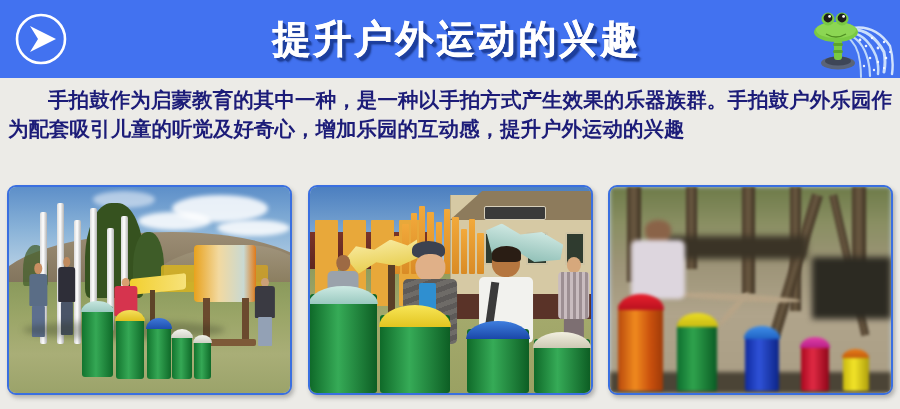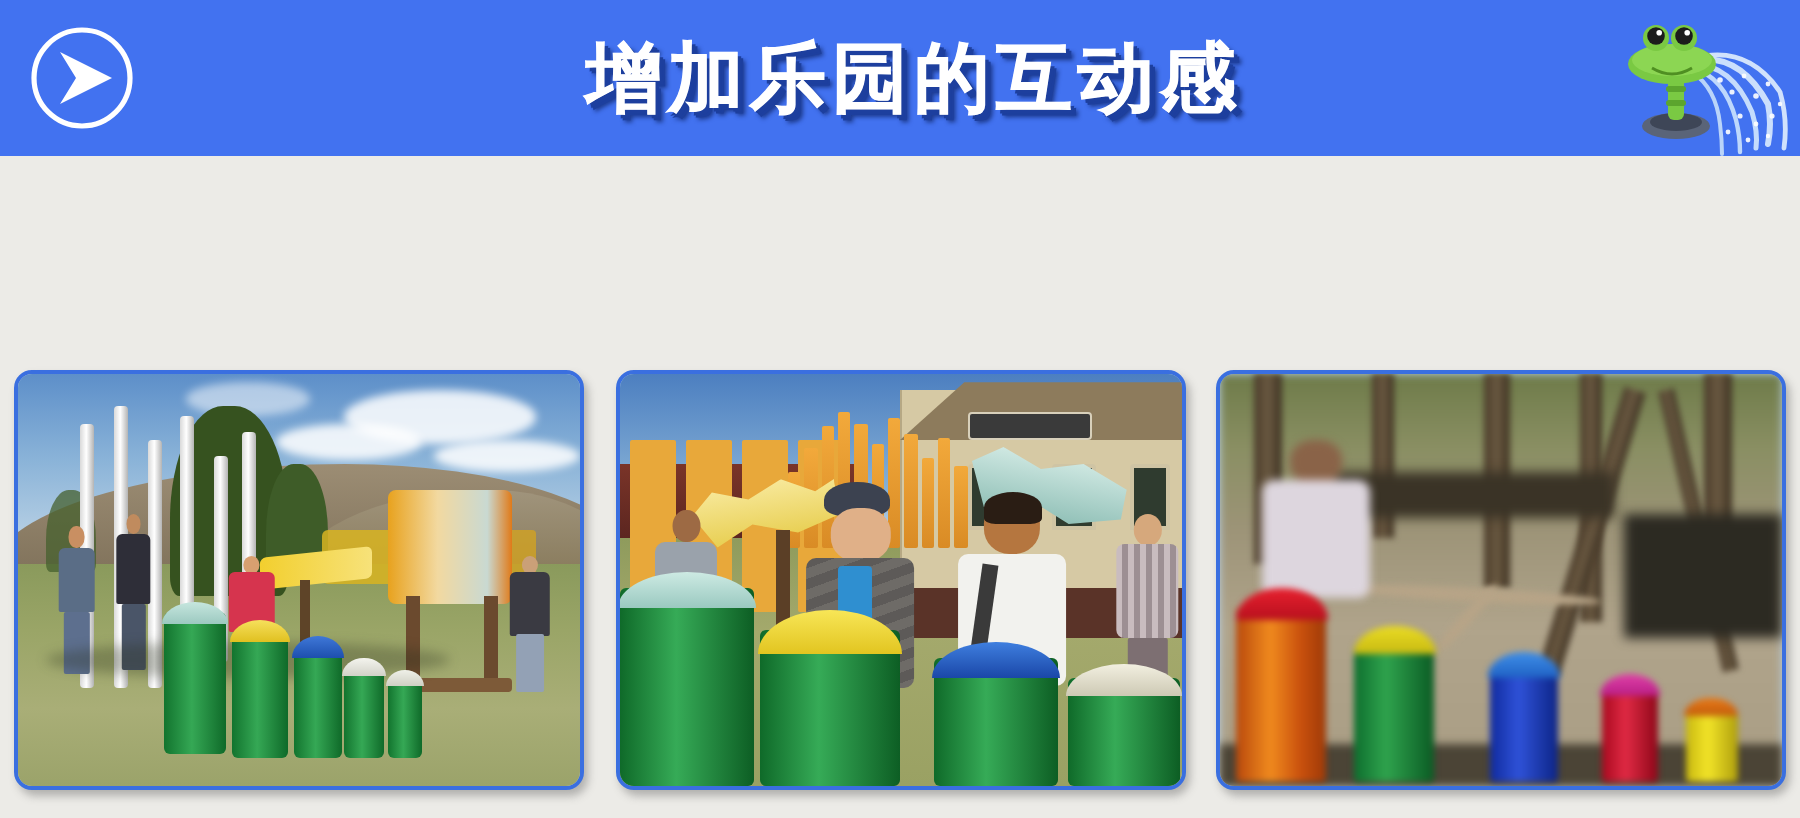--- a/index.html
+++ b/index.html
@@ -260,21 +260,21 @@
   <div class="header">
 
     <div class="header-arrow">
       <svg width="54" height="54" viewBox="0 0 54 54">
         <circle cx="27" cy="27" r="24" fill="none" stroke="#ffffff" stroke-width="2.6"></circle>
         <path d="M16 14 L42 27 L16 40 L24 27 Z" fill="#ffffff"></path>
       </svg>
     </div>
 
     <div class="header-title">
-      <span>增加乐园的互动感</span>
+      <span>提升户外运动的兴趣</span>
     </div>
 
     <div class="header-frog">
       <svg width="96" height="78" viewBox="0 0 96 78">
 
         <g opacity="0.85">
           <path d="M46 30 Q70 26 84 52 Q86 62 84 72" fill="none" stroke="#e4f2ff" stroke-width="3" stroke-linecap="round"></path>
           <path d="M46 32 Q66 32 76 56 Q79 66 78 74" fill="none" stroke="#dcefff" stroke-width="2.5" stroke-linecap="round"></path>
           <path d="M46 34 Q62 38 68 60 Q70 68 70 76" fill="none" stroke="#d4eaff" stroke-width="2.2" stroke-linecap="round"></path>
           <path d="M46 36 Q58 44 60 62 Q61 70 61 77" fill="none" stroke="#cfe6fb" stroke-width="2" stroke-linecap="round"></path>
@@ -309,20 +309,23 @@
         <circle cx="42" cy="19" r="6.5" fill="#7ac943"></circle>
         <circle cx="28" cy="18" r="4.4" fill="#1c1c1c"></circle>
         <circle cx="42" cy="18" r="4.4" fill="#1c1c1c"></circle>
         <circle cx="29.6" cy="16.4" r="1.4" fill="#ffffff"></circle>
         <circle cx="43.6" cy="16.4" r="1.4" fill="#ffffff"></circle>
         <path d="M26 34 Q36 40 46 34" fill="none" stroke="#4f8f22" stroke-width="1.4"></path>
       </svg>
     </div>
   </div>
 
+  <div class="desc">
+    <p>手拍鼓作为启蒙教育的其中一种，是一种以手拍方式产生效果的乐器族群。手拍鼓户外乐园作为配套吸引儿童的听觉及好奇心，增加乐园的互动感，提升户外运动的兴趣</p>
+  </div>
 
   <div class="gallery">
 
     <div class="photo-frame">
       <div class="scene">
         <div class="sky p1-sky"></div>
 
         <div class="cloud" style="left:58%;top:4%;width:34%;height:13%;"></div>
         <div class="cloud" style="left:46%;top:12%;width:26%;height:9%;"></div>
         <div class="cloud" style="left:74%;top:16%;width:26%;height:8%;"></div>

